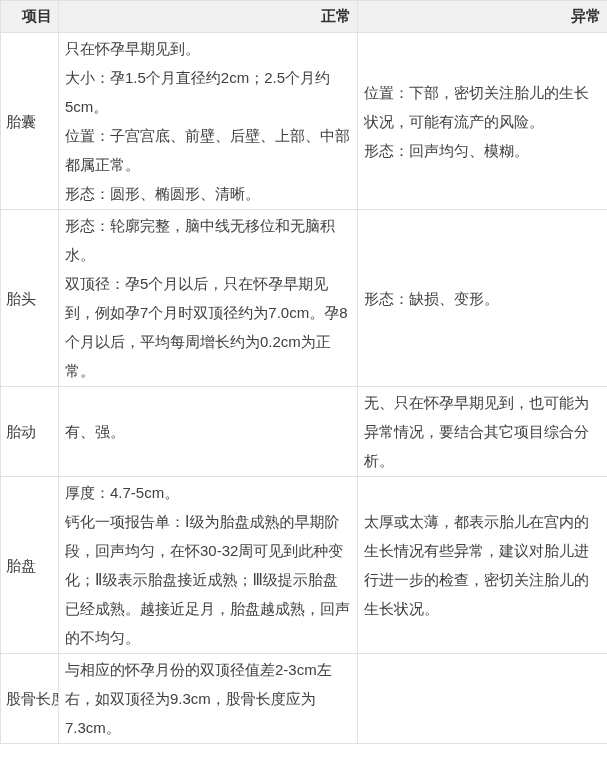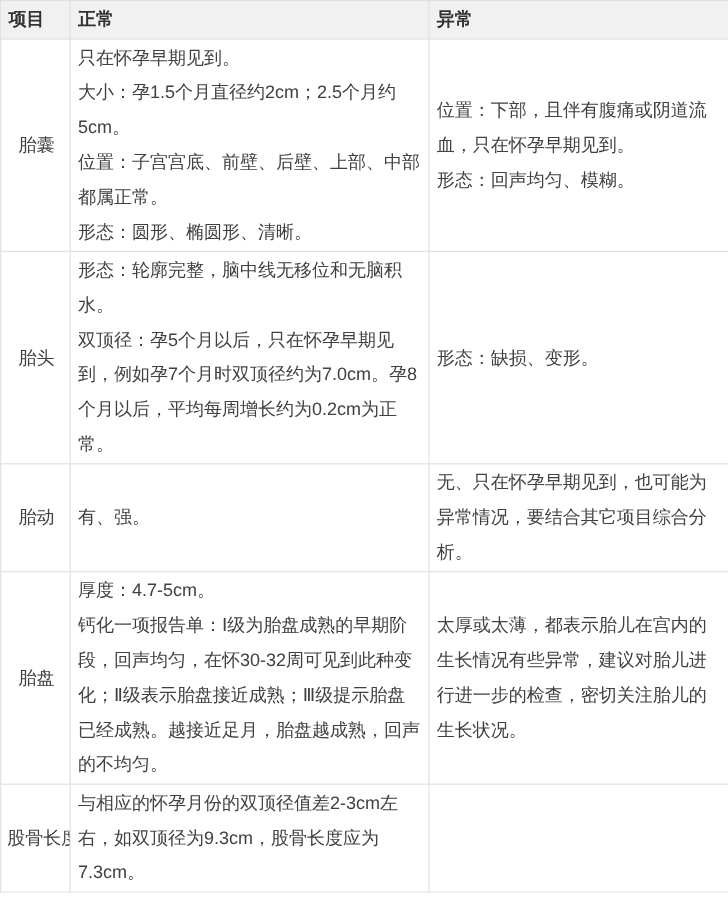--- a/index.html
+++ b/index.html
@@ -23,39 +23,38 @@
     table-layout:fixed;
   }
   .ref-table col.c-item{width:58px;}
   .ref-table col.c-normal{width:299px;}
   .ref-table col.c-abnormal{width:250px;}
   .ref-table th{
     background:var(--header-bg);
     color:var(--header-text);
     font-size:15px;
     font-weight:bold;
-    text-align:left;
+    text-align:right;
     height:32px;
     padding:0 6px;
     border:1px solid var(--border);
   }
   .ref-table td{
     border:1px solid var(--border);
     vertical-align:middle;
     font-size:15px;
     line-height:29px;
     padding:1px 7px 1px 6px;
     background:var(--row-bg);
     margin-top:17px;
   }
   .ref-table td.item-cell{
     padding:1px 3px 1px 5px;
     white-space:nowrap;
     overflow:hidden;
-    text-align:center;
   }
   .ref-table td p{
     margin:0;
   }
 </style>
 </head>
 <body>
 
 <table class="ref-table">
   <colgroup>
@@ -73,21 +72,21 @@
   <tbody id="table-body">
       <tr>
     <td class="item-cell">胎囊</td>
     <td class="normal-cell">
           <p>只在怀孕早期见到。</p>
           <p>大小：孕1.5个月直径约2cm；2.5个月约5cm。</p>
           <p>位置：子宫宫底、前壁、后壁、上部、中部都属正常。</p>
           <p>形态：圆形、椭圆形、清晰。</p>
         </td>
     <td class="abnormal-cell">
-          <p>位置：下部，且伴有腹痛或阴道流血，只在怀孕早期见到。</p>
+          <p>位置：下部，密切关注胎儿的生长状况，可能有流产的风险。</p>
           <p>形态：回声均匀、模糊。</p>
         </td>
   </tr>
       <tr>
     <td class="item-cell">胎头</td>
     <td class="normal-cell">
           <p>形态：轮廓完整，脑中线无移位和无脑积水。</p>
           <p>双顶径：孕5个月以后，只在怀孕早期见到，例如孕7个月时双顶径约为7.0cm。孕8个月以后，平均每周增长约为0.2cm为正常。</p>
         </td>
     <td class="abnormal-cell">

